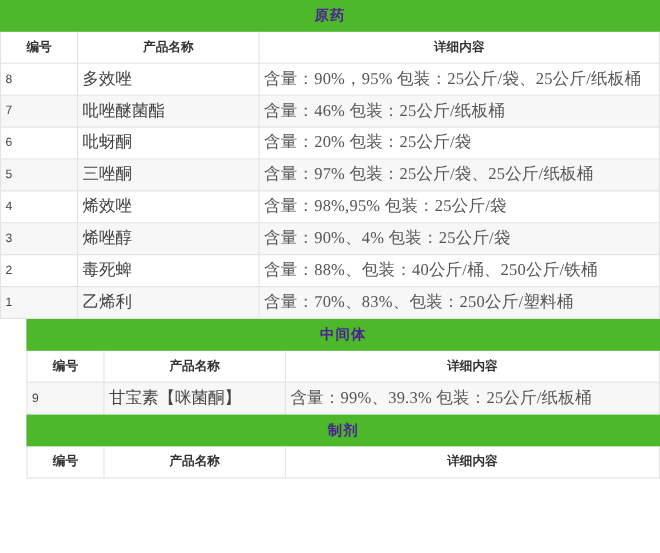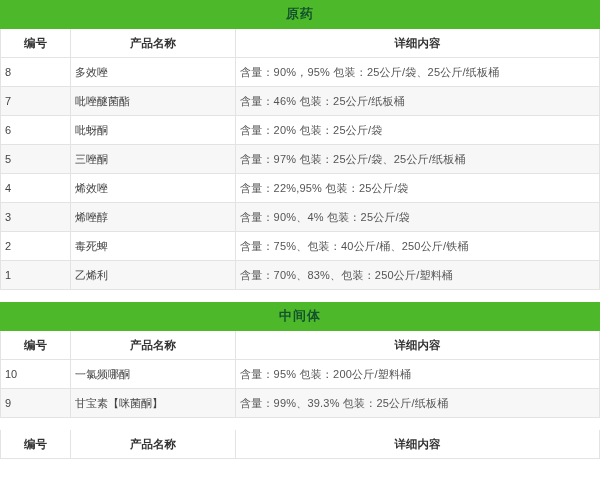--- a/index.html
+++ b/index.html
@@ -13,21 +13,21 @@
     overflow: hidden;
     font-family: "Liberation Sans", sans-serif;
     color: #333333;
   }
   .page {
     width: 600px;
     box-sizing: border-box;
   }
   .section-header {
     background: #4cb82a;
-    color: #14532d;
+    color: #4c1d95;
     text-align: center;
     font-size: 13px;
     font-weight: bold;
     letter-spacing: 1px;
     padding: 6px 0 7px 0;
     line-height: 16px;
   }
   table.grid {
     width: 100%;
     border-collapse: collapse;
@@ -50,33 +50,34 @@
     font-weight: bold;
     background: #ffffff;
     color: #333333;
     font-size: 11.5px;
     padding: 7px 4px;
   }
   table.grid tr.alt td {
     background: #f7f7f7;
   }
   table.grid td.detail {
-    font-size: 11px;
+    font-size: 15px;
     color: #555555;
     letter-spacing: 0.2px;
+    font-family: Liberation Serif, serif;
   }
   table.grid td.name {
-    font-size: 11px;
+    font-size: 15px;
     color: #444444;
   }
   table.grid td.idc {
     font-size: 11px;
     color: #444444;
   }
-  .section + .section { margin-top: 12px; }
+  .section + .section { margin-top: 0; padding-left: 24px; }
 </style>
 </head>
 <body>
 
 <div class="page">
 
   <div class="section">
     <div class="section-header">原药</div>
     <table class="grid">
       <colgroup>
@@ -108,31 +109,31 @@
           <td class="detail">含量：20%  包装：25公斤/袋</td>
         </tr>
         <tr class="alt">
           <td class="idc">5</td>
           <td class="name">三唑酮</td>
           <td class="detail">含量：97%  包装：25公斤/袋、25公斤/纸板桶</td>
         </tr>
         <tr>
           <td class="idc">4</td>
           <td class="name">烯效唑</td>
-          <td class="detail">含量：22%,95%  包装：25公斤/袋</td>
+          <td class="detail">含量：98%,95%  包装：25公斤/袋</td>
         </tr>
         <tr class="alt">
           <td class="idc">3</td>
           <td class="name">烯唑醇</td>
           <td class="detail">含量：90%、4%  包装：25公斤/袋</td>
         </tr>
         <tr>
           <td class="idc">2</td>
           <td class="name">毒死蜱</td>
-          <td class="detail">含量：75%、包装：40公斤/桶、250公斤/铁桶</td>
+          <td class="detail">含量：88%、包装：40公斤/桶、250公斤/铁桶</td>
         </tr>
         <tr class="alt">
           <td class="idc">1</td>
           <td class="name">乙烯利</td>
           <td class="detail">含量：70%、83%、包装：250公斤/塑料桶</td>
         </tr>
       </tbody>
     </table>
   </div>
 
@@ -145,35 +146,31 @@
           <col class="c-detail">
         </colgroup>
       <thead>
         <tr>
           <th>编号</th>
           <th>产品名称</th>
           <th>详细内容</th>
         </tr>
       </thead>
       <tbody>
-        <tr>
-          <td class="idc">10</td>
-          <td class="name">一氯频哪酮</td>
-          <td class="detail">含量：95%  包装：200公斤/塑料桶</td>
-        </tr>
         <tr class="alt">
           <td class="idc">9</td>
           <td class="name">甘宝素【咪菌酮】</td>
           <td class="detail">含量：99%、39.3%  包装：25公斤/纸板桶</td>
         </tr>
       </tbody>
     </table>
   </div>
 
   <div class="section">
+    <div class="section-header">制剂</div>
     <table class="grid">
       <colgroup>
           <col class="c-id">
           <col class="c-name">
           <col class="c-detail">
         </colgroup>
       <thead>
         <tr>
           <th>编号</th>
           <th>产品名称</th>

